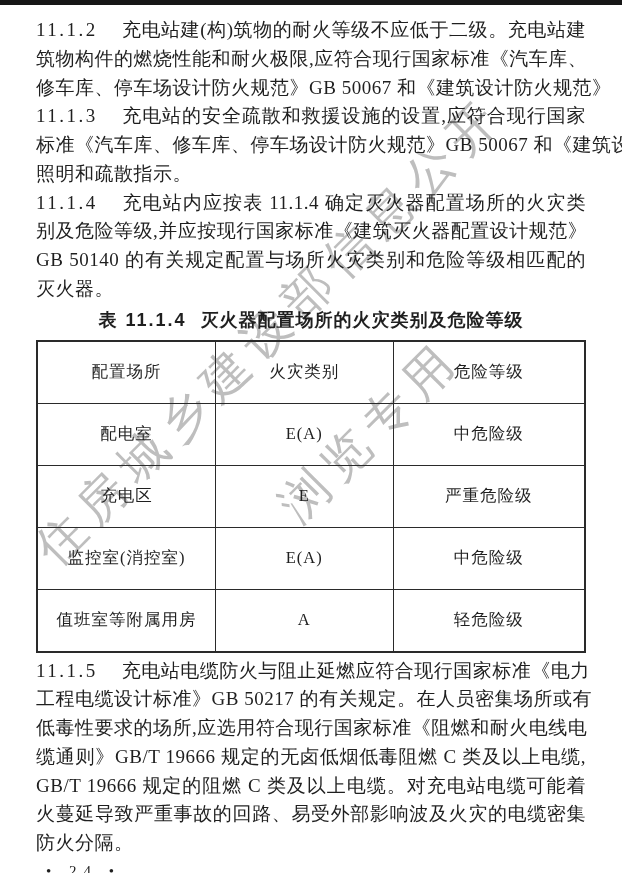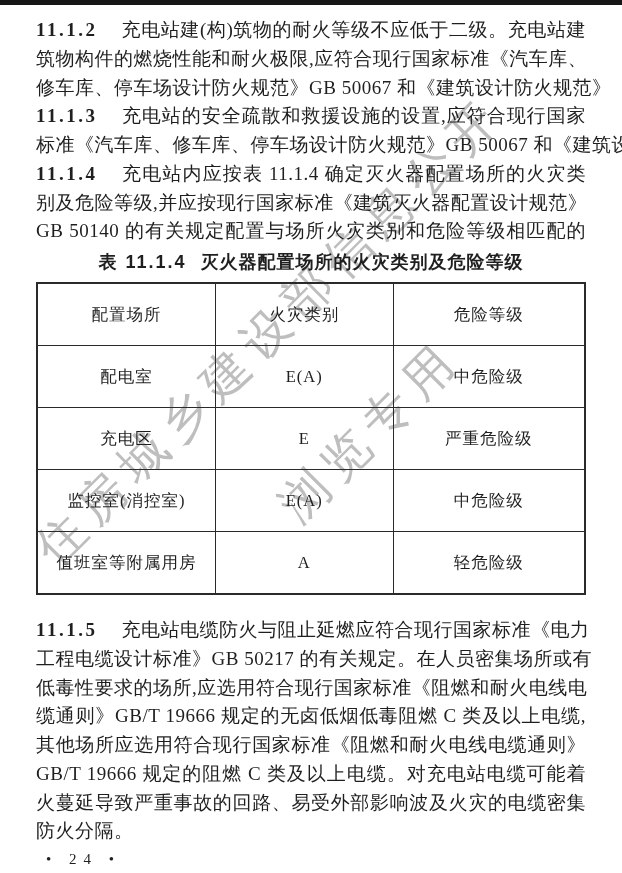--- a/index.html
+++ b/index.html
@@ -24,21 +24,21 @@
   .content{
     position:absolute;left:36px;right:36px;top:16px;z-index:2;
   }
   .line{
     font-size:19px;line-height:28.75px;height:28.75px;
     text-align:justify;text-align-last:justify;
     letter-spacing:0.5px;white-space:nowrap;
   }
   .line.last{text-align-last:left;}
   .num{
-    font-weight:bold;letter-spacing:2.5px;margin-right:24px;
+    font-weight:normal;letter-spacing:2.5px;margin-right:24px;
     font-family:"Liberation Serif","DejaVu Serif",serif;
   }
   .caption{
     height:30px;line-height:30px;margin-top:1px;
     text-align:center;font-weight:bold;font-size:18px;
     font-family:"Liberation Sans","DejaVu Sans",sans-serif;
     letter-spacing:1px;
   }
   .caption .cap-prefix{margin-right:14px;letter-spacing:2px;}
   table.fire{
@@ -47,21 +47,21 @@
     font-size:16.5px;
   }
   table.fire td{
     border:1px solid #2a2a2a;text-align:center;vertical-align:middle;
     padding:12px;letter-spacing:1px;height:37px;
   }
   table.fire{border:2px solid #2a2a2a;}
   table.fire td.c1{width:32.4%;}
   table.fire td.c2{width:32.4%;}
   table.fire td.c3{width:35.2%;margin-left:16px;}
-  .para5{margin-top:21px;}
+  .para5{margin-top:4px;}
   .pagenum{
     margin-top:3px;font-size:15px;line-height:20px;
     padding-left:10px;letter-spacing:7px;
   }
 </style>
 </head>
 <body>
 
 <div class="topbar"></div>
 
@@ -71,24 +71,26 @@
 </div>
 
 <div class="content">
 
   <div class="line"><span class="num">11.1.2</span><span>充电站建(构)筑物的耐火等级不应低于二级。充电站建</span></div>
   <div class="line">筑物构件的燃烧性能和耐火极限,应符合现行国家标准《汽车库、</div>
   <div class="line">修车库、停车场设计防火规范》GB 50067 和《建筑设计防火规范》</div>
 
   <div class="line"><span class="num">11.1.3</span><span>充电站的安全疏散和救援设施的设置,应符合现行国家</span></div>
   <div class="line">标准《汽车库、修车库、停车场设计防火规范》GB 50067 和《建筑设</div>
+  <div class="line last">照明和疏散指示。</div>
 
   <div class="line"><span class="num">11.1.4</span><span>充电站内应按表 11.1.4 确定灭火器配置场所的火灾类</span></div>
   <div class="line">别及危险等级,并应按现行国家标准《建筑灭火器配置设计规范》</div>
   <div class="line">GB 50140 的有关规定配置与场所火灾类别和危险等级相匹配的</div>
+  <div class="line last">灭火器。</div>
 
   <div class="caption"><span class="cap-prefix">表 11.1.4</span><span>灭火器配置场所的火灾类别及危险等级</span></div>
 
   <table class="fire">
     <tbody>
       <tr>
         <td class="c1">配置场所</td>
         <td class="c2">火灾类别</td>
         <td class="c3">危险等级</td>
       </tr>
@@ -112,20 +114,19 @@
         <td class="c2">A</td>
         <td class="c3">轻危险级</td>
       </tr>
     </tbody>
   </table>
 
   <div class="line para5"><span class="num">11.1.5</span><span>充电站电缆防火与阻止延燃应符合现行国家标准《电力</span></div>
   <div class="line">工程电缆设计标准》GB 50217 的有关规定。在人员密集场所或有</div>
   <div class="line">低毒性要求的场所,应选用符合现行国家标准《阻燃和耐火电线电</div>
   <div class="line">缆通则》GB/T 19666 规定的无卤低烟低毒阻燃 C 类及以上电缆,</div>
-  <div class="line">其他场所应选用符合现行国家标准《阻燃和耐火电线电缆通则》</div>
   <div class="line">GB/T 19666 规定的阻燃 C 类及以上电缆。对充电站电缆可能着</div>
   <div class="line">火蔓延导致严重事故的回路、易受外部影响波及火灾的电缆密集</div>
   <div class="line last">防火分隔。</div>
 
   <div class="pagenum">• 24 •</div>
 
 </div>
 
 </body></html>

